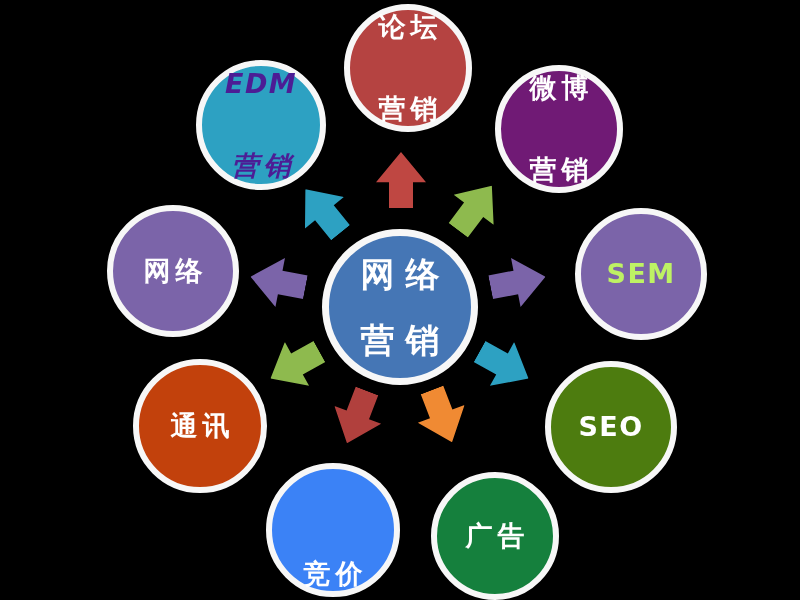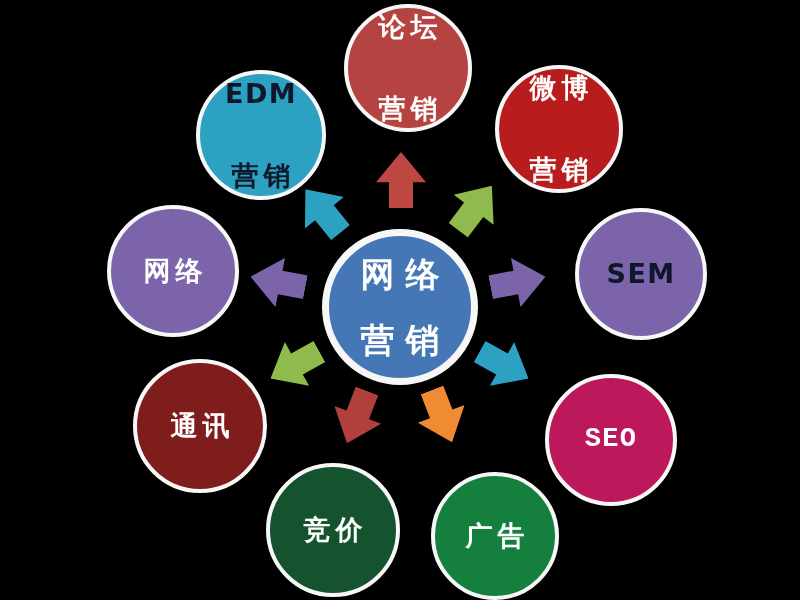--- a/index.html
+++ b/index.html
@@ -8,21 +8,21 @@
     width: 800px;
     height: 600px;
     background: #000;
     overflow: hidden;
     font-family: "DejaVu Sans", "Liberation Sans", sans-serif;
   }
   .node {
     position: absolute;
     border-radius: 50%;
     box-sizing: border-box;
-    border: 4px solid #f97316;
+    border: 6px solid #f97316;
     display: flex;
     flex-direction: column;
     align-items: center;
     justify-content: center;
     color: #ffffff;
     font-weight: bold;
     text-align: center;
     gap: 48px;
   }
   .node .label-line {
@@ -57,43 +57,43 @@
 
 <div class="stage" style="background: rgb(0, 0, 0);">
     <div class="node center" style="left: 322px; top: 229px; width: 156px; height: 156px; background: rgb(69, 118, 181); border-color: rgb(247, 247, 247); color: rgb(255, 255, 255);">
       <div class="label-line">网络</div>
       <div class="label-line">营销</div>
     </div>
     <div class="node" style="left: 344px; top: 4px; width: 128px; height: 128px; background: rgb(181, 67, 65); border-color: rgb(247, 247, 247); color: rgb(255, 255, 255);">
       <div class="label-line">论坛</div>
       <div class="label-line">营销</div>
     </div>
-    <div class="node" style="left: 495px; top: 65px; width: 128px; height: 128px; background: #b91c1c; border-color: rgb(247, 247, 247); color: rgb(255, 255, 255);">
+    <div class="node" style="left: 495px; top: 65px; width: 128px; height: 128px; background: #701a75; border-color: rgb(247, 247, 247); color: rgb(255, 255, 255);">
       <div class="label-line">微博</div>
       <div class="label-line">营销</div>
     </div>
-    <div class="node" style="left: 575px; top: 208px; width: 132px; height: 132px; background: rgb(123, 100, 169); border-color: rgb(247, 247, 247); color: #0f172a;">
+    <div class="node" style="left: 575px; top: 208px; width: 132px; height: 132px; background: rgb(123, 100, 169); border-color: rgb(247, 247, 247); color: #bef264;">
       <div class="label-line latin">SEM</div>
     </div>
-    <div class="node" style="left: 545px; top: 374px; width: 132px; height: 132px; background: #be185d; border-color: rgb(247, 247, 247); color: rgb(255, 255, 255); font-family: Liberation Mono, monospace;">
+    <div class="node" style="left: 545px; top: 361px; width: 132px; height: 132px; background: #4d7c0f; border-color: rgb(247, 247, 247); color: rgb(255, 255, 255);">
       <div class="label-line latin">SEO</div>
     </div>
     <div class="node" style="left: 431px; top: 472px; width: 128px; height: 128px; background: #15803d; border-color: rgb(247, 247, 247); color: rgb(255, 255, 255);">
       <div class="label-line">广告</div>
     </div>
-    <div class="node" style="left: 266px; top: 463px; width: 134px; height: 134px; background: #14532d; border-color: rgb(247, 247, 247); color: rgb(255, 255, 255);">
+    <div class="node" style="left: 266px; top: 463px; width: 134px; height: 134px; background: #3b82f6; border-color: rgb(247, 247, 247); color: rgb(255, 255, 255); justify-content: flex-end;">
       <div class="label-line">竞价</div>
     </div>
-    <div class="node" style="left: 133px; top: 359px; width: 134px; height: 134px; background: #7f1d1d; border-color: rgb(247, 247, 247); color: rgb(255, 255, 255);">
+    <div class="node" style="left: 133px; top: 359px; width: 134px; height: 134px; background: #c2410c; border-color: rgb(247, 247, 247); color: rgb(255, 255, 255);">
       <div class="label-line">通讯</div>
     </div>
     <div class="node" style="left: 107px; top: 205px; width: 132px; height: 132px; background: rgb(123, 100, 169); border-color: rgb(247, 247, 247); color: rgb(255, 255, 255);">
       <div class="label-line">网络</div>
     </div>
-    <div class="node" style="left: 196px; top: 70px; width: 130px; height: 130px; background: rgb(45, 161, 194); border-color: rgb(247, 247, 247); color: #0f172a;">
+    <div class="node" style="left: 196px; top: 60px; width: 130px; height: 130px; background: rgb(45, 161, 194); border-color: rgb(247, 247, 247); color: #4c1d95; font-style: italic;">
       <div class="label-line latin">EDM</div>
       <div class="label-line">营销</div>
     </div>
     <div class="arrow" style="left: 373px; top: 155px; background: rgb(191, 71, 66); transform: rotate(-90deg);"></div>
     <div class="arrow" style="left: 447px; top: 183px; background: rgb(142, 186, 78); transform: rotate(-53deg);"></div>
     <div class="arrow" style="left: 490px; top: 257px; background: rgb(123, 100, 169); transform: rotate(-11deg);"></div>
     <div class="arrow" style="left: 476px; top: 340px; background: rgb(45, 161, 194); transform: rotate(29deg);"></div>
     <div class="arrow" style="left: 414px; top: 391px; background: rgb(240, 138, 51); transform: rotate(69deg);"></div>
     <div class="arrow" style="left: 329px; top: 392px; background: rgb(177, 64, 61); transform: rotate(111deg);"></div>
     <div class="arrow" style="left: 267px; top: 340px; background: rgb(142, 186, 78); transform: rotate(151deg);"></div>

